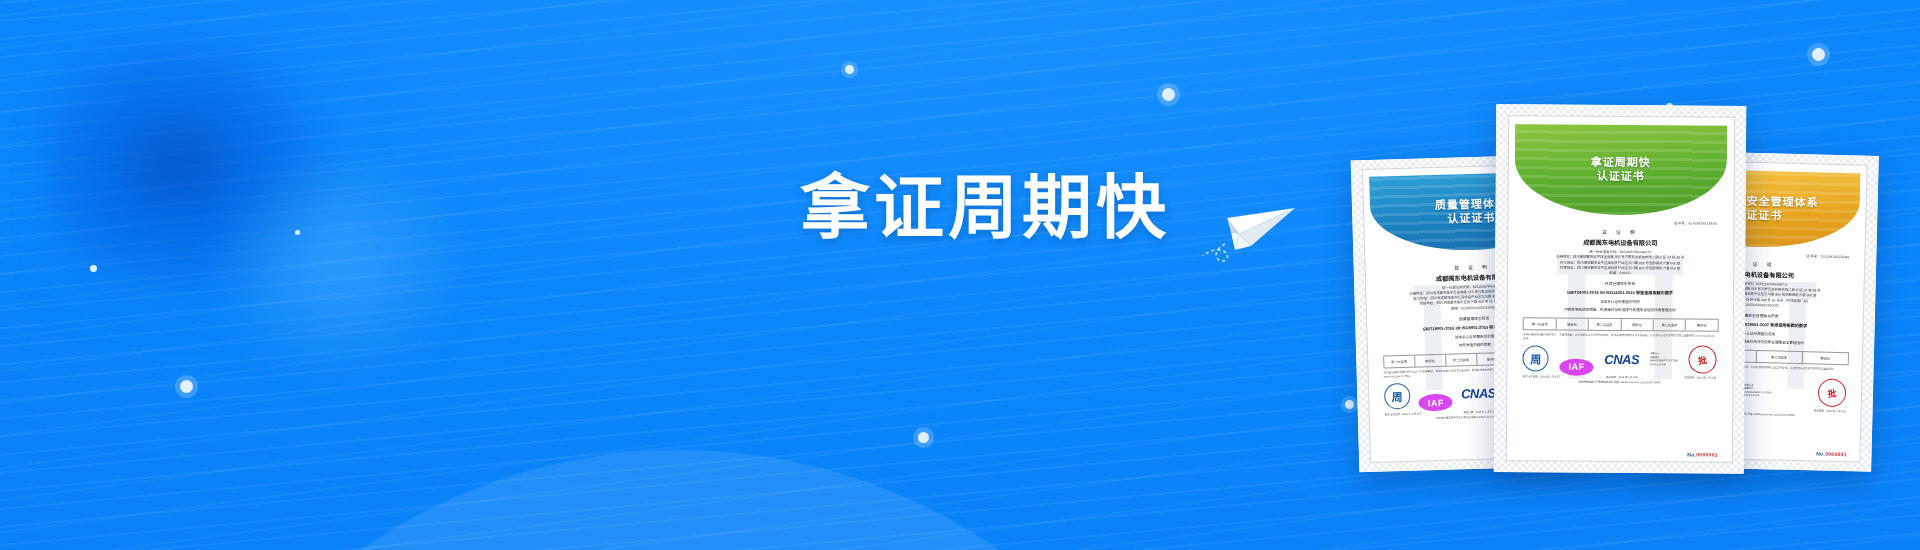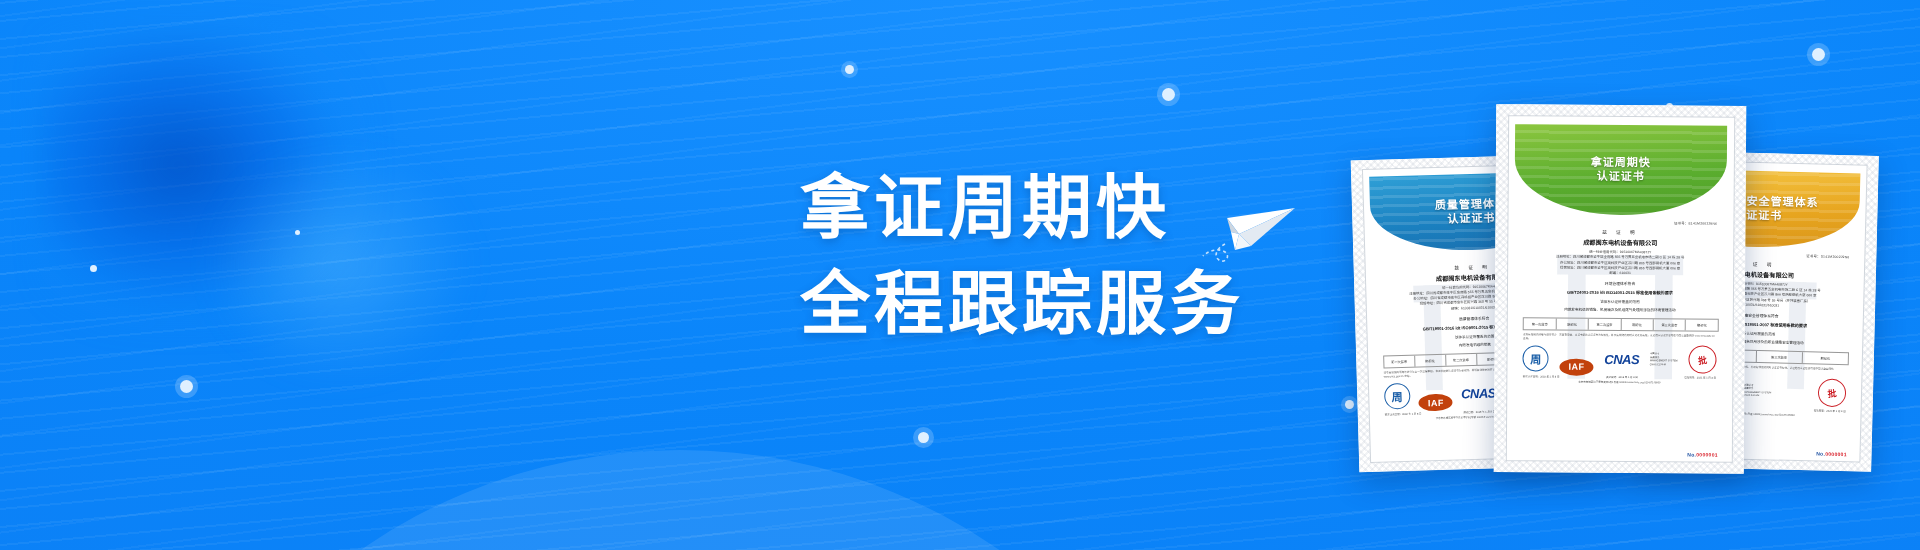--- a/index.html
+++ b/index.html
@@ -157,21 +157,21 @@
     font-size:3.2px;color:#333;padding:3px 0;
   }
   .cert-table div:last-child{border-right:none;}
 
   .cert-fine{font-size:2.6px;color:#555;line-height:1.5;margin:3px 0 4px;}
 
   .cert-logos{display:flex;align-items:center;justify-content:space-between;margin-top:4px;height:26px;}
   .logo-seal{width:24px;height:24px;border-radius:50%;border:1.6px solid #1b5fa8;
      display:flex;align-items:center;justify-content:center;
      font-size:11px;color:#1b5fa8;font-weight:700;}
-  .logo-iaf{width:34px;height:17px;border-radius:50%;background:#c2410c;color:#fff;
+  .logo-iaf{width:34px;height:17px;border-radius:50%;background:#d946ef;color:#fff;
      display:flex;align-items:center;justify-content:center;font-size:9px;font-weight:700;letter-spacing:.5px;margin-top:16px;}
   .logo-cnas{font-size:13px;font-weight:700;color:#12439a;font-style:italic;letter-spacing:-.5px;}
   .logo-txt{font-size:2.4px;color:#333;line-height:1.45;}
   .logo-stamp{width:26px;height:26px;border-radius:50%;border:1.6px solid #cc2229;
      color:#cc2229;display:flex;align-items:center;justify-content:center;
      font-size:9px;font-weight:700;transform:rotate(-8deg);}
 
   .cert-foot{display:flex;justify-content:space-between;font-size:2.5px;color:#444;margin-top:3px;}
   .cert-foot2{font-size:2.5px;color:#444;text-align:center;margin-top:1px;}
   .cert-serial{
@@ -210,21 +210,20 @@
       <div class="dot halo" style="left: 1162px; top: 88px; width: 13px; height: 13px;"></div>
       <div class="dot halo" style="left: 1812px; top: 48px; width: 13px; height: 13px;"></div>
       <div class="dot" style="left: 1666px; top: 103px; width: 7px; height: 7px;"></div>
       <div class="dot halo-sm" style="left: 1345px; top: 400px; width: 9px; height: 9px;"></div>
       <div class="dot halo" style="left: 180px; top: 380px; width: 13px; height: 13px;"></div>
       <div class="dot halo" style="left: 918px; top: 432px; width: 11px; height: 11px;"></div>
     </div>
 
   <div class="headline">
     <div class="line">拿证周期快</div>
-    <div class="line">全程跟踪服务</div>
   </div>
 
   <svg class="plane" viewBox="0 0 110 80">
     <path d="M32 30 L100 20 L44 46 Z" fill="#ffffff"></path>
     <path d="M44 46 L100 20 L56 58 Z" fill="#e3eaf2"></path>
     <path d="M32 30 L44 46 L36 44 Z" fill="#cdd6e0"></path>
     <path d="M36 44 L44 46 L40 62 Z" fill="#ffffff"></path>
     <path d="M40 62 L44 46 L56 58 Z" fill="#f2f6fa"></path>
     <path d="M30 56 C22 60 18 68 24 72 C30 76 36 68 30 64 C24 60 14 62 8 68" fill="none" stroke="#ffffff" stroke-width="1.6" stroke-dasharray="3 3" opacity=".75"></path>
   </svg>

